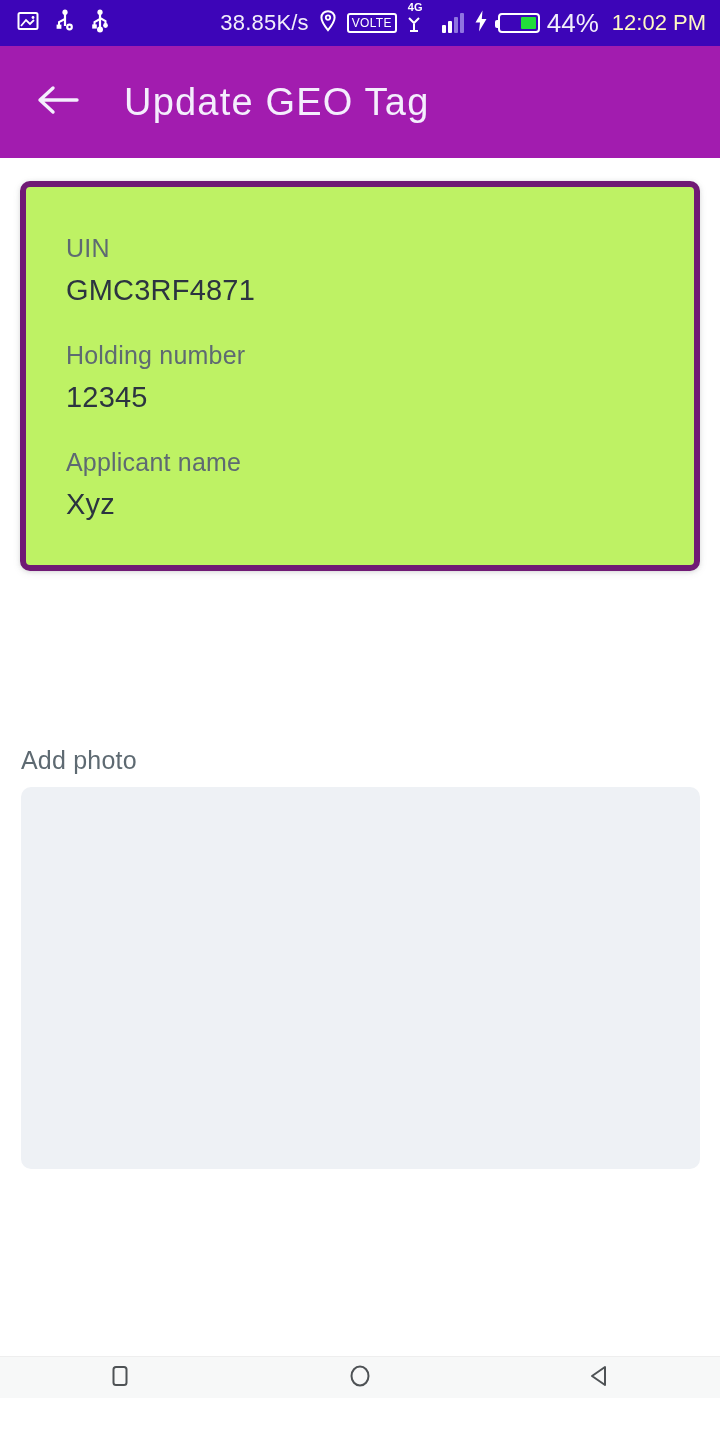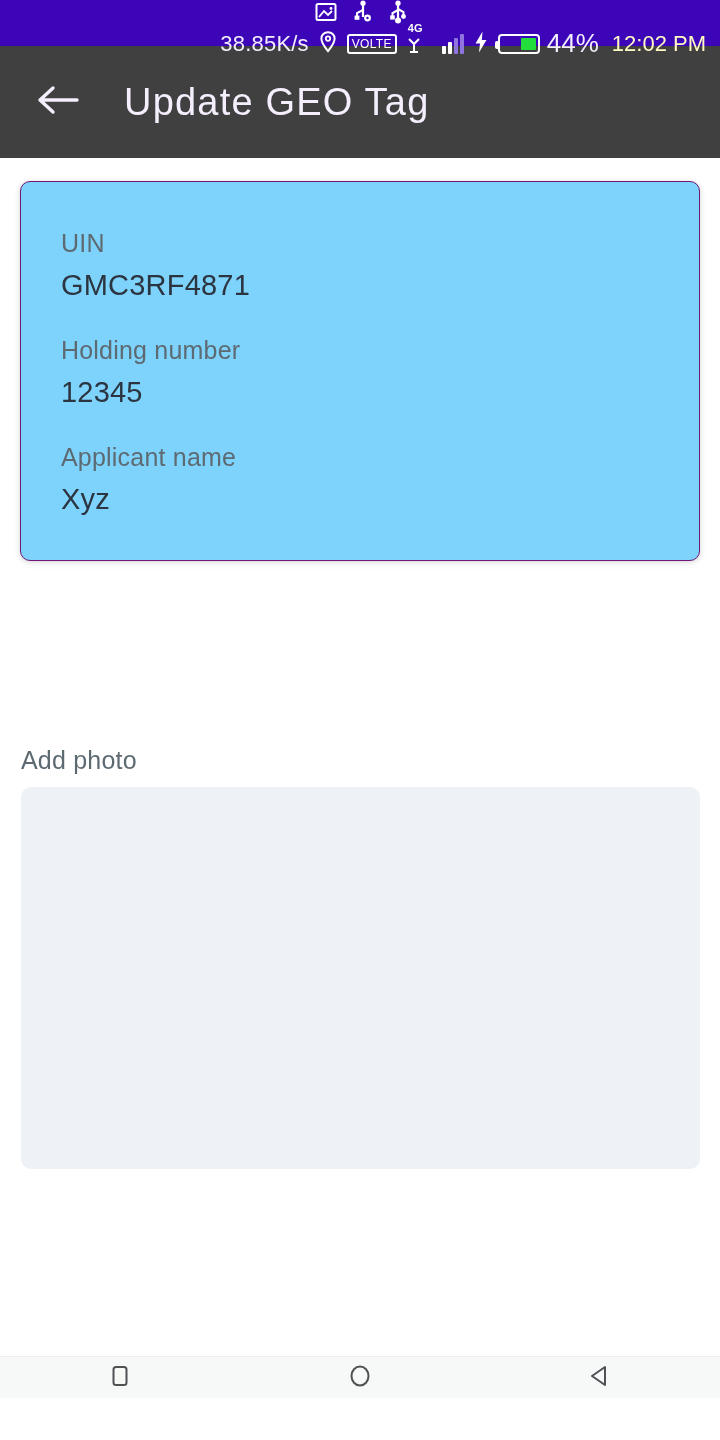--- a/index.html
+++ b/index.html
@@ -8,21 +8,21 @@
     background: #ffffff;
     font-family: "Liberation Sans", sans-serif;
     overflow: hidden;
   }
   .phone { position: relative; width: 720px; height: 1440px; background: #ffffff; }
 
   
   .status-bar {
     height: 46px; background: #3d05b8;
     display: flex; align-items: center;
-    padding: 0 14px 0 16px; color: #ffffff; flex-direction: column;
+    padding: 0 14px 0 16px; color: #ffffff;
   }
   .sb-left { display: flex; align-items: center; gap: 14px; }
   .sb-right { display: flex; align-items: center; gap: 9px; margin-left: auto; }
   .sb-text { font-size: 22px; letter-spacing: .2px; color: #f2eefb; white-space: nowrap; }
   .sb-time { font-size: 22px; color: #fef9c3; white-space: nowrap; margin-left: 4px; }
   .ico { display: block; }
 
   .volte-badge {
     border: 2px solid #ffffff; border-radius: 3px;
     font-size: 12px; font-weight: normal; letter-spacing: .3px;
@@ -44,35 +44,35 @@
   }
   .battery::before {
     content: ""; position: absolute; left: -5px; top: 5px;
     width: 3px; height: 8px; background: #ffffff; border-radius: 2px 0 0 2px;
   }
   .battery-fill { height: 100%; width: 44%; background: #22dd3a; border-radius: 1px; }
   .batt-pct { font-size: 26px; color: #f2eefb; margin-left: -2px; }
 
   
   .app-bar {
-    height: 112px; background: #404040;
+    height: 112px; background: #a21caf;
     display: flex; align-items: center; padding-left: 34px; gap: 42px;
   }
   .back-btn { width: 48px; height: 48px; display: flex; align-items: center; justify-content: center; cursor: pointer; }
   .app-title {
     color: #f4eefd; font-size: 38px; font-weight: 400;
     letter-spacing: 1.2px; white-space: nowrap;
   }
 
   
   .content { position: relative; background: #ffffff; height: 1240px; }
 
   .info-card {
     position: absolute; left: 20px; top: 23px; width: 680px;
-    background: #7dd3fc; border: 1px solid #701a75; border-radius: 10px;
+    background: #bef264; border: 6px solid #701a75; border-radius: 10px;
     box-shadow: 0 1px 4px rgba(60,64,67,.16), 0 2px 10px rgba(60,64,67,.07);
     padding: 46px 0 44px 40px;
   }
   .field { margin-bottom: 32px; }
   .field:last-child { margin-bottom: 0; }
   .field-label {
     font-size: 25px; color: #5e6a72; letter-spacing: .2px;
     line-height: 1.2; margin-bottom: 10px;
   }
   .field-value {

